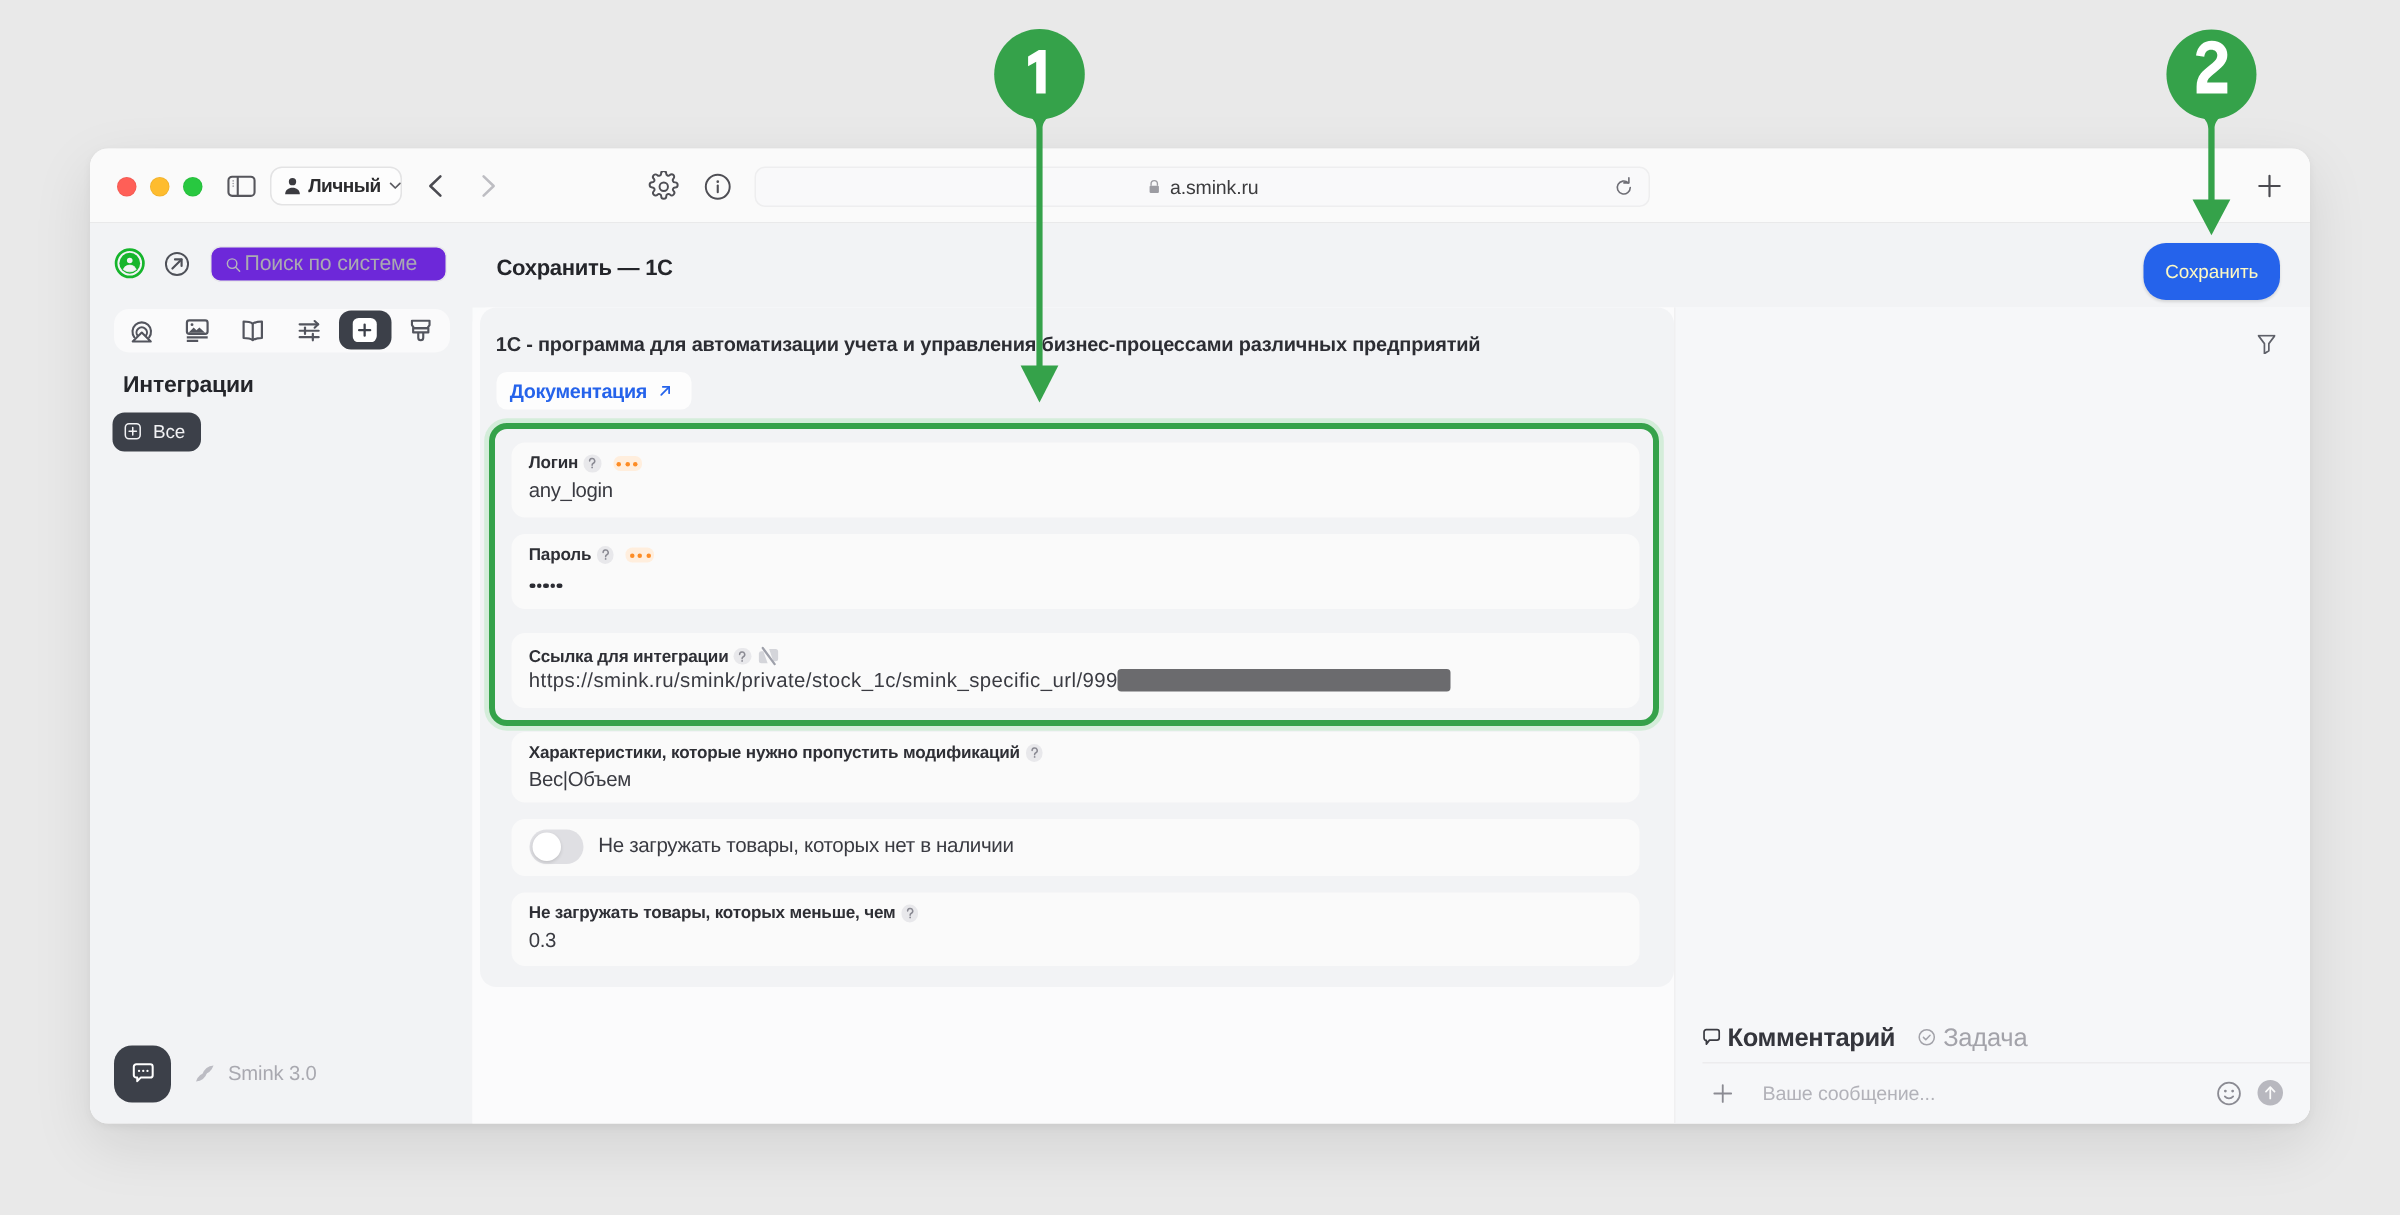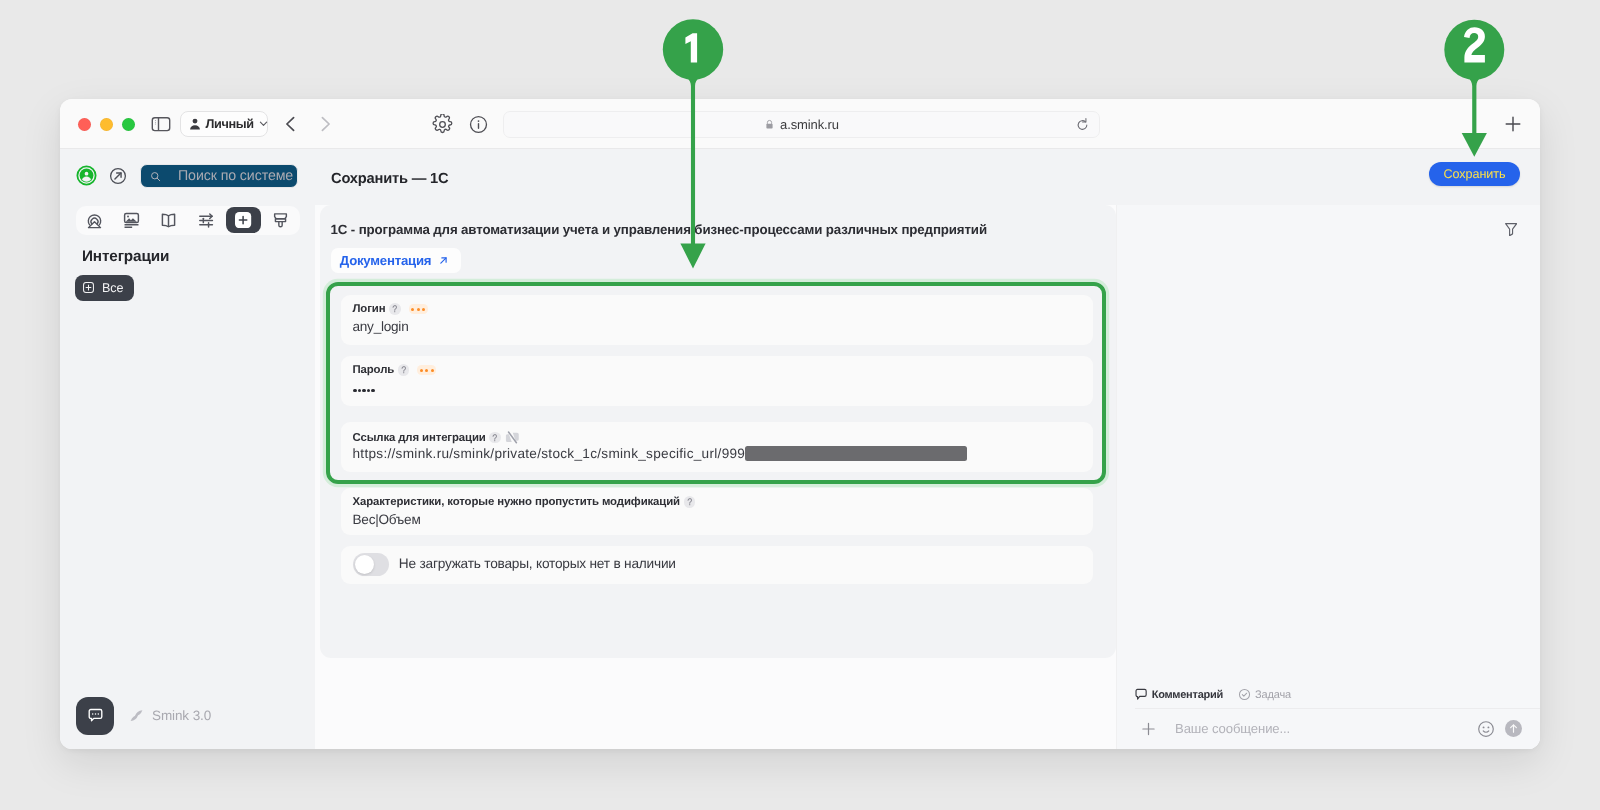--- a/index.html
+++ b/index.html
@@ -46,39 +46,39 @@
   .url-inner{display:flex;align-items:center;gap:5px;}
   .url-text{font-size:13px;color:#3c3c3e;letter-spacing:-.1px;}
   .url-reload{position:absolute;right:9px;top:50%;transform:translateY(-50%);
               width:15px;height:15px;display:flex;align-items:center;justify-content:center;}
   .tb-plus{position:absolute;left:1442px;top:14px;width:22px;height:22px;
            display:flex;align-items:center;justify-content:center;}
 
   
   .page-title{position:absolute;left:271px;top:21.5px;font-size:14.7px;font-weight:700;
               color:#24252a;letter-spacing:-.2px;}
-  .save-btn{position:absolute;left:1369px;top:12.8px;height:24px;width:91px;box-sizing:border-box;
-            display:flex;align-items:center;justify-content:center;background:#2563eb;color:#fde047;
+  .save-btn{position:absolute;left:1369px;top:12.8px;height:38px;width:91px;box-sizing:border-box;
+            display:flex;align-items:center;justify-content:center;background:#2563eb;color:#fef9c3;
             border-radius:15px;font-size:12.6px;font-weight:400;letter-spacing:-.05px;
             box-shadow:0 1px 2px rgba(0,0,0,.12);}
 
   
   .appbody{position:absolute;left:0;top:50px;right:0;bottom:0;background:#f2f3f5;}
   .sidebar{position:absolute;left:0;top:0;width:255px;bottom:0;}
   .content{position:absolute;left:255px;top:56px;right:0;bottom:0;background:#fafbfc;}
   .content-left{position:absolute;left:0;top:0;width:801px;bottom:0;background:#fbfbfc;border-top-left-radius:11px;}
   .right-panel{position:absolute;left:801px;top:0;right:0;bottom:0;background:#f6f7f9;
                border-left:1px solid #f0f0f1;box-sizing:border-box;}
 
   
   .sb-avatar{position:absolute;left:15.5px;top:16px;width:21px;height:21px;}
   .sb-share{position:absolute;left:48.8px;top:18.2px;width:18px;height:18px;}
   .sb-search{position:absolute;left:79.5px;top:15px;width:158px;height:24px;
-             box-sizing:border-box;background:#0c4a6e;border:1px solid #e8e8ea;
-             border-radius:7px;display:flex;align-items:center;gap:17px;padding-left:9.5px;}
+             box-sizing:border-box;background:#6d28d9;border:1px solid #e8e8ea;
+             border-radius:7px;display:flex;align-items:center;gap:2px;padding-left:9.5px;}
   .sb-search-ph{font-size:14.2px;color:#aaaab1;letter-spacing:-.1px;}
 
   
   .sb-pill{position:absolute;left:15.5px;top:56.5px;width:224px;height:29px;
            box-sizing:border-box;background:#fafafb;border-radius:10px;
            display:flex;align-items:center;}
   .sb-pill-btn{width:37.33px;height:29px;display:flex;align-items:center;justify-content:center;}
   .sb-pill-btn.active{}
   .sb-pill-active-bg{width:35.5px;height:25.4px;border-radius:8px;background:#3c4049;
                      display:flex;align-items:center;justify-content:center;}
@@ -130,21 +130,21 @@
   .toggle-knob{position:absolute;left:1.9px;top:1.9px;width:19.4px;height:19.4px;
                border-radius:50%;background:#fff;box-shadow:0 1px 2.5px rgba(0,0,0,.14);}
   .toggle-label{position:absolute;left:57.8px;top:10px;font-size:13.7px;color:#3a3b42;
                 letter-spacing:-.22px;}
 
   .funnel{position:absolute;left:388.2px;top:17.7px;width:12.2px;height:13.4px;}
 
   
   .cm-tabs{position:absolute;left:18px;bottom:47.5px;display:flex;align-items:center;gap:14.5px;}
   .cm-tab{display:flex;align-items:center;gap:4.5px;}
-  .cm-tab-label{font-size:11px;font-weight:700;color:#34353c;letter-spacing:-.25px;}
+  .cm-tab-label{font-size:17px;font-weight:700;color:#34353c;letter-spacing:-.25px;}
   .cm-tab-label.muted{color:#a3a3aa;font-weight:400;letter-spacing:-.15px;}
   .cm-divider{position:absolute;left:18px;right:0;bottom:40.5px;height:1px;background:#ececee;}
   .cm-input-row{position:absolute;left:18px;right:0;bottom:0;height:41px;display:flex;align-items:center;}
   .cm-plus{width:17px;height:17px;margin-left:5px;display:flex;align-items:center;justify-content:center;}
   .cm-ph{margin-left:18px;font-size:13.1px;color:#b2b2b9;letter-spacing:-.1px;}
   .cm-right{position:absolute;right:18.5px;display:flex;align-items:center;gap:10px;}
   .cm-send{width:17px;height:17px;border-radius:50%;background:#b8b8bf;
            display:flex;align-items:center;justify-content:center;}
 
   
@@ -432,20 +432,32 @@
             <div class="f-value">Вес|Объем</div>
           </div>
 
           <div class="field" style="top:341px;height:37.5px;">
             <div class="toggle">
               <div class="toggle-knob"></div>
             </div>
             <div class="toggle-label">Не загружать товары, которых нет в наличии</div>
           </div>
 
+          <div class="field" style="top:390px;height:49px;">
+            <div class="f-label">
+              <span class="f-label-txt">Не загружать товары, которых меньше, чем</span>
+              <span class="help">
+                    <svg viewBox="0 0 12 12" width="11.5" height="11.5" fill="none">
+                      <path d="M4.25 4.5a1.78 1.78 0 1 1 2.6 1.58c-.55.3-.85.72-.85 1.25v.22" stroke="#8a8a93" stroke-width="1.05" stroke-linecap="round"></path>
+                      <circle cx="6" cy="9.0" r="0.62" fill="#8a8a93"></circle>
+                    </svg>
+                  </span>
+            </div>
+            <div class="f-value">0.3</div>
+          </div>
         </div>
 
         </div>
         <div class="right-panel">
         <div class="funnel">
           <svg viewBox="0 0 14 14" width="12.2" height="13.4" preserveAspectRatio="none" fill="none" style="display:block">
             <path d="M0.7 0.75h12.6l-4.6 5.6v5.0L5.3 13.3V6.35z" stroke="#5e6069" stroke-width="1.3" stroke-linejoin="round"></path>
           </svg>
         </div>
         <div class="cm-tabs">

